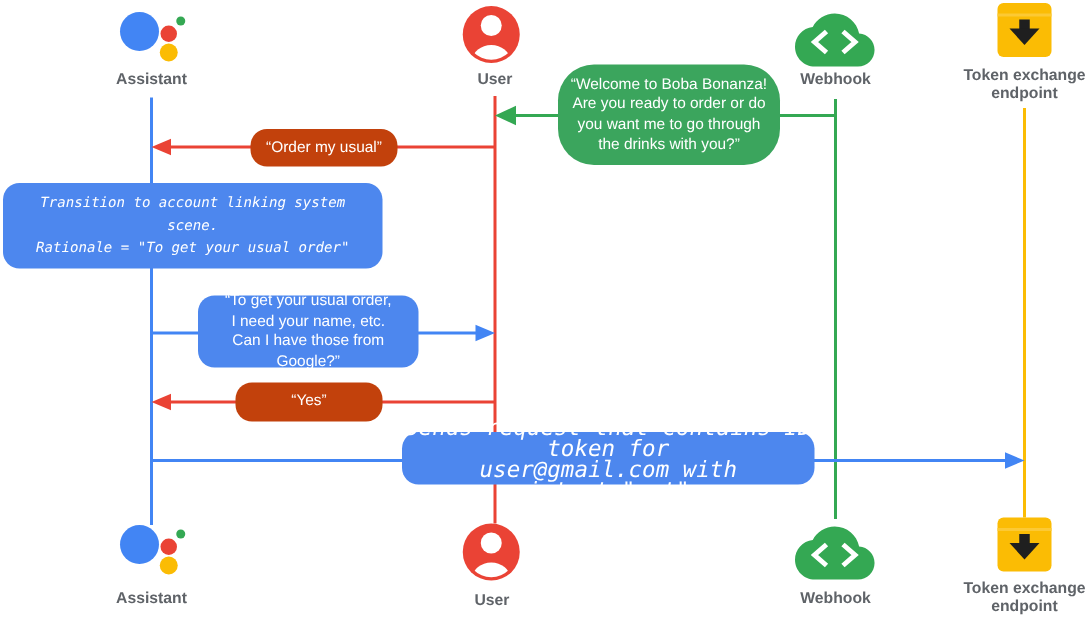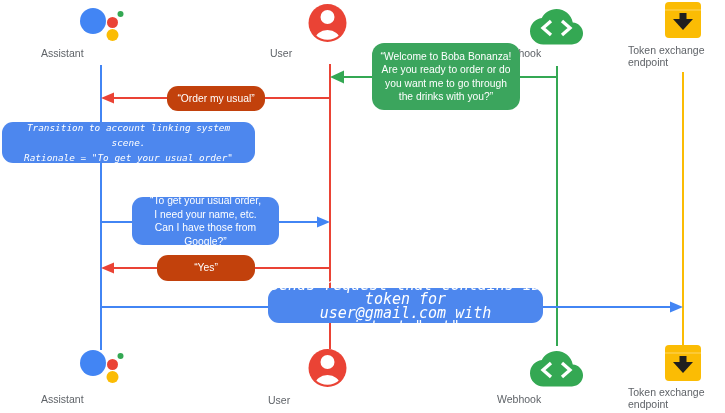--- a/index.html
+++ b/index.html
@@ -9,21 +9,22 @@
     background:#fff;
     overflow:hidden;
     font-family:"Liberation Sans",sans-serif;
   }
   .layer{position:absolute;left:0;top:0;}
   .lbl{
     position:absolute;
     color:#5F6368;
     font-size:10.5px;
     line-height:12px;
-    font-weight:400;
+    font-weight:700;
+    text-align:center;
     white-space:normal;
   }
   .msg{
     position:absolute;
     display:flex;align-items:center;justify-content:center;
     text-align:center;
     color:#fff;
     white-space:pre-line;
     border-radius:11px;
     font-size:10.3px;
@@ -136,28 +137,28 @@
   <div class="lbl" style="left:41px;top:47px;width:120px">Assistant</div>
   <div class="lbl" style="left:270px;top:47px;width:120px">User</div>
   <div class="lbl" style="left:497px;top:47px;width:120px">Webhook</div>
   <div class="lbl" style="left:628px;top:44px;width:110px">Token exchange endpoint</div>
 
   <div class="lbl" style="left:41px;top:393px;width:120px">Assistant</div>
   <div class="lbl" style="left:268px;top:394px;width:120px">User</div>
   <div class="lbl" style="left:497px;top:393px;width:120px">Webhook</div>
   <div class="lbl" style="left:628px;top:386px;width:110px">Token exchange endpoint</div>
 
-  <div class="msg green" style="left:372px;top:43px;width:148px;height:67px;border-radius:12px">“Welcome to Boba Bonanza!
+  <div class="msg green" style="left:372px;top:43px;width:148px;height:67px;border-radius:24px">“Welcome to Boba Bonanza!
 Are you ready to order or do
 you want me to go through
 the drinks with you?”</div>
 
   <div class="msg red" style="left:167px;top:86px;width:98px;height:25px">“Order my usual”</div>
 
-  <div class="msg blue mono" style="left:2px;top:122px;width:253px;height:41px;font-size:9.4px;line-height:15px;padding:0 16px">Transition to account linking system scene.
+  <div class="msg blue mono" style="left:2px;top:122px;width:253px;height:57px;font-size:9.4px;line-height:15px;padding:0 16px">Transition to account linking system scene.
 Rationale = "To get your usual order"</div>
 
   <div class="msg blue" style="left:132px;top:197px;width:147px;height:48px">“To get your usual order,
 I need your name, etc.
 Can I have those from Google?”</div>
 
   <div class="msg red" style="left:157px;top:255px;width:98px;height:26px">“Yes”</div>
 
   <div class="msg blue mono" style="left:268px;top:288px;width:275px;height:35px;font-size:15px;line-height:14px;padding:0 2px">Sends request that contains ID token for
 user@gmail.com with intent="get"</div>

